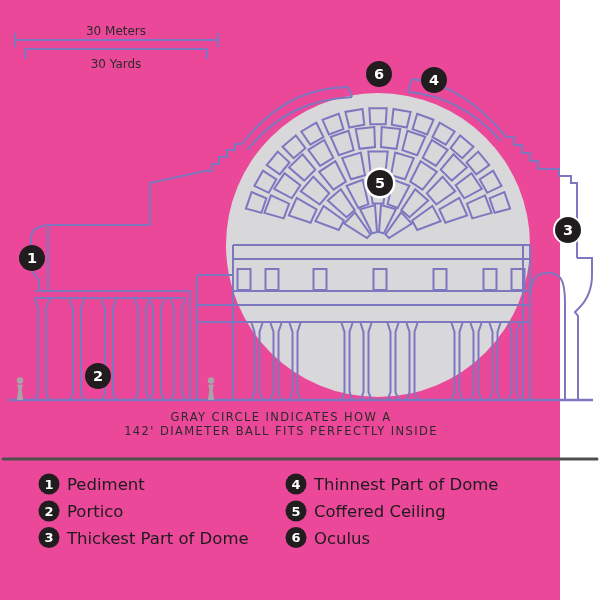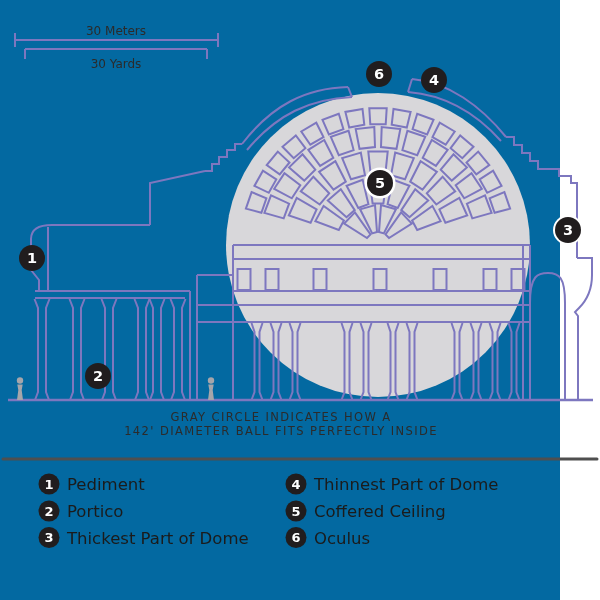--- a/index.html
+++ b/index.html
@@ -1,20 +1,20 @@
 <!DOCTYPE html>
 <html style="--line: #7d77bf; --ball: #d8d7da; --marker: #211d1e; --figure: #a6a5aa; --divider: #4f4f4f; --ink: #2b2b2b;"><head>
 <meta charset="utf-8">
 <style>
   :root{
     --line:#7d77bf; --ball:#d8d7da; --marker:#211d1e; --ink:#2b2b2b;
     --figure:#a6a5aa; --divider:#4f4f4f;
   }
   html,body{margin:0;padding:0;background:#fff;}
-  #stage{width:560px;height:600px;position:relative;background:#0369a1;}
+  #stage{width:560px;height:600px;position:relative;background:#ec4899;}
   svg text{font-family:"DejaVu Sans","Liberation Sans",sans-serif;}
   .ln{stroke:var(--line);stroke-width:2;fill:none;stroke-linejoin:miter;}
   .thick{stroke-width:2.5;}
   .ball{fill:var(--ball);}
   .mk{fill:var(--marker);}
   .mkring{fill:#ffffff;}
   .mknum{fill:#ffffff;font-weight:bold;font-size:14.5px;text-anchor:middle;}
   .scaletxt{font-size:12px;fill:var(--ink);text-anchor:middle;}
   .cap{font-size:11.5px;letter-spacing:1.4px;fill:var(--ink);text-anchor:middle;}
   .legnum{fill:#ffffff;font-weight:bold;font-size:13px;text-anchor:middle;}

